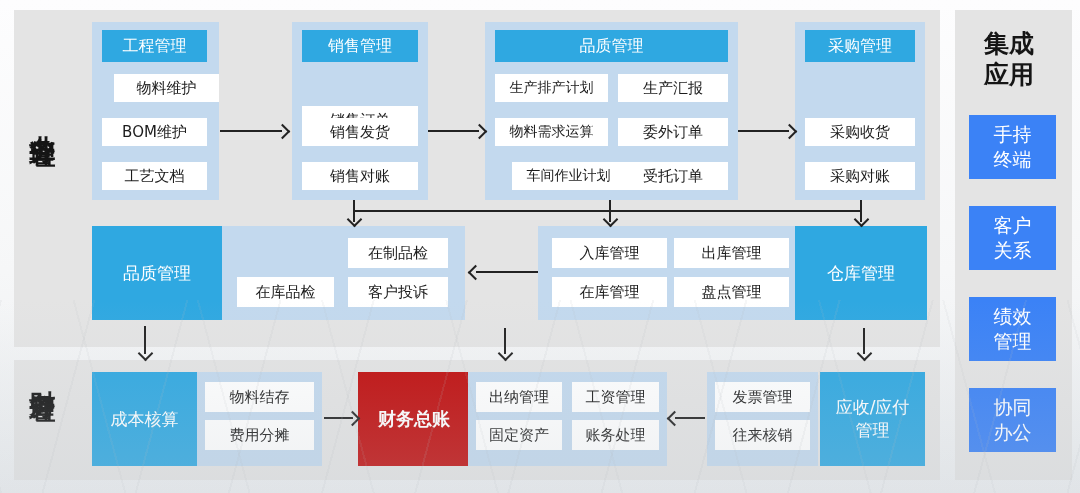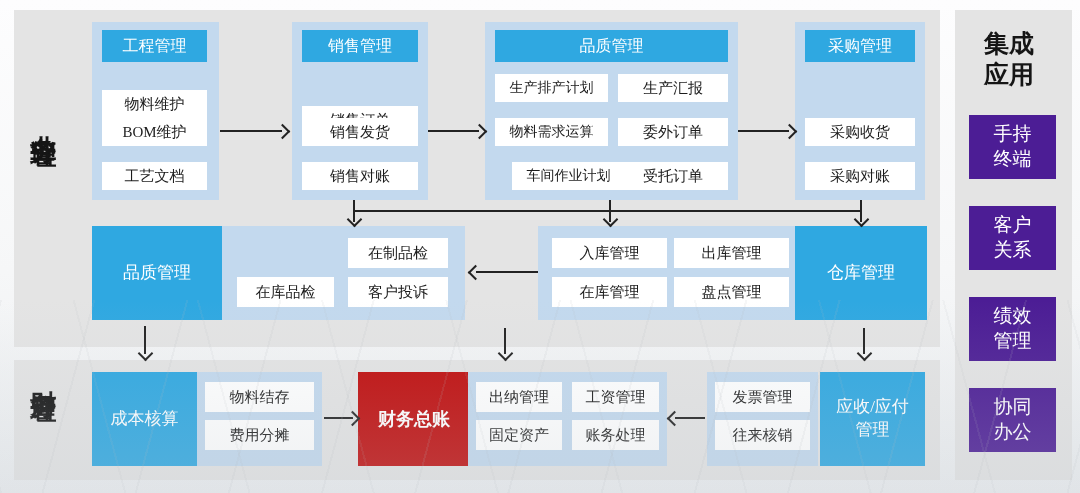--- a/index.html
+++ b/index.html
@@ -1,21 +1,21 @@
 <!DOCTYPE html>
 <html><head>
 <meta charset="utf-8">
 <style>
   html,body{margin:0;padding:0;}
   body{
     width:1080px;height:493px;overflow:hidden;
     font-family:"DejaVu Sans","Liberation Sans",sans-serif;
     background:linear-gradient(180deg,#fdfdfe 0%,#f6f7f8 55%,#eceef0 100%);
   }
-  #canvas{position:relative;width:1080px;height:493px;font-family:Liberation Serif, serif;}
+  #canvas{position:relative;width:1080px;height:493px;}
   
   #canvas::after{
     content:"";position:absolute;left:0;top:300px;width:1080px;height:193px;
     background:
       repeating-linear-gradient(105deg,rgba(180,185,190,.12) 0 2px,transparent 2px 90px),
       repeating-linear-gradient(75deg,rgba(180,185,190,.10) 0 2px,transparent 2px 120px),
       linear-gradient(180deg,rgba(210,215,220,.0),rgba(190,198,205,.25));
     pointer-events:none;
   }
   .panel{position:absolute;background:#e4e4e4;}
@@ -34,21 +34,21 @@
     position:absolute;background:#c00d0d;color:#ffffff;font-weight:bold;font-size:18px;
     display:flex;align-items:center;justify-content:center;
   }
   .wbox{
     position:absolute;background:#ffffff;color:#1c1c1c;font-size:15px;
     display:flex;align-items:center;justify-content:center;white-space:nowrap;
   }
   .rp-title{position:absolute;font-size:25px;font-weight:bold;color:#151515;
     text-align:left;line-height:1.25;}
   .rp-box{
-    position:absolute;background:#4c1d95;color:#fff;font-size:19px;line-height:1.3;
+    position:absolute;background:#3b82f6;color:#fff;font-size:19px;line-height:1.3;
     display:flex;align-items:center;justify-content:center;text-align:center;
   }
   .line{position:absolute;background:#222222;}
   .chev{position:absolute;width:9px;height:9px;border:0 solid #222222;transform:rotate(45deg);}
   .chev.down{border-right-width:2px;border-bottom-width:2px;}
   .chev.right{border-top-width:2px;border-right-width:2px;}
   .chev.left{border-left-width:2px;border-bottom-width:2px;}
 </style>
 </head>
 <body>
@@ -57,21 +57,21 @@
 
   <div class="panel" style="left:14px;top:10px;width:926px;height:337px;"></div>
   <div class="panel" style="left:14px;top:360px;width:926px;height:120px;"></div>
   <div class="panel" style="left:955px;top:10px;width:117px;height:470px;"></div>
 
   <div class="vlabel" style="left:30px;top:115px;">业务管理</div>
   <div class="vlabel" style="left:30px;top:370px;">财务管理</div>
 
   <div class="group" style="left:92px;top:22px;width:127px;height:178px;">
     <div class="bluehead" style="left:10px;top:8px;width:105px;height:32px;">工程管理</div>
-    <div class="wbox" style="left:10px;top:52px;width:105px;height:28px;margin-top:16px;">物料维护</div>
+    <div class="wbox" style="left:22px;top:52px;width:105px;height:28px;">物料维护</div>
     <div class="wbox" style="left:10px;top:96px;width:105px;height:28px;">BOM维护</div>
     <div class="wbox" style="left:10px;top:140px;width:105px;height:28px;">工艺文档</div>
   </div>
 
   <div class="group" style="left:292px;top:22px;width:136px;height:178px;">
     <div class="bluehead" style="left:10px;top:8px;width:116px;height:32px;">销售管理</div>
     <div class="wbox" style="left:10px;top:52px;width:116px;height:28px;margin-top:32px;">销售订单</div>
     <div class="wbox" style="left:10px;top:96px;width:116px;height:28px;">销售发货</div>
     <div class="wbox" style="left:10px;top:140px;width:116px;height:28px;">销售对账</div>
   </div>

